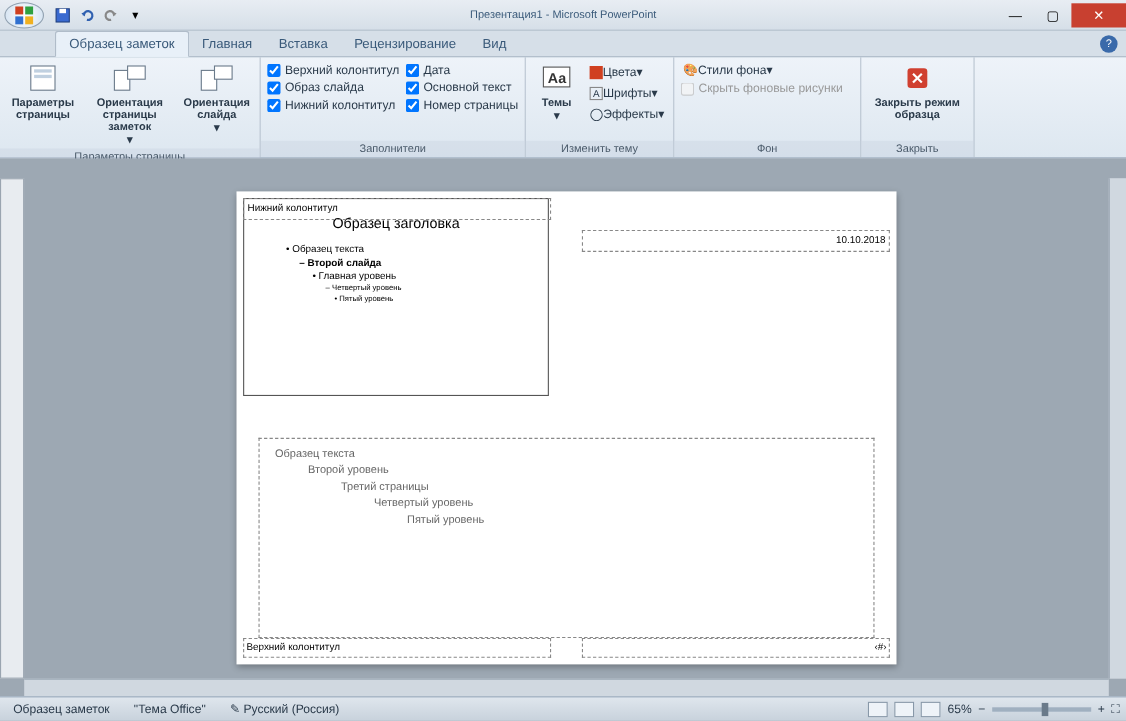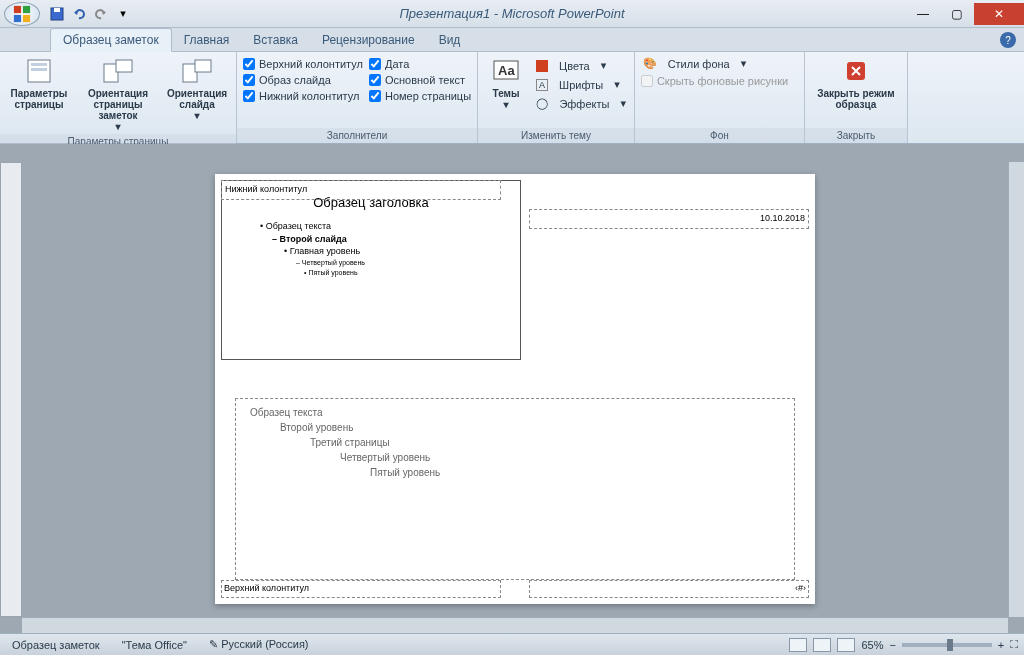--- a/index.html
+++ b/index.html
@@ -2,47 +2,47 @@
 <html><head>
 <meta charset="utf-8">
 <style>
 * { margin:0; padding:0; box-sizing:border-box; font-family:"Segoe UI",Tahoma,sans-serif; }
 body { background:#cfd9e3; width:1024px; height:655px; overflow:hidden; font-size:11px; }
 .titlebar { height:28px; background:linear-gradient(#e8edf3,#d6dfe8); display:flex; align-items:center; position:relative; border-bottom:1px solid #b0bcc9; }
 .office-btn { width:36px; height:24px; margin:2px 4px; background:radial-gradient(circle,#fff,#d0e0f0); border:1px solid #90a0b0; border-radius:50%; display:flex; align-items:center; justify-content:center; }
 .office-btn svg { width:18px; height:18px; }
 .qat { display:flex; gap:4px; margin-left:4px; }
 .qat-btn { width:18px; height:18px; display:flex; align-items:center; justify-content:center; cursor:pointer; }
-.title-text { position:absolute; left:50%; transform:translateX(-50%); color:#3a5a7a; font-size:13px;font-style:italic; }
+.title-text { position:absolute; left:50%; transform:translateX(-50%); color:#3a5a7a; font-size:10px; }
 .win-controls { margin-left:auto; display:flex; }
 .win-btn { width:34px; height:22px; display:flex; align-items:center; justify-content:center; font-size:12px; cursor:pointer; }
 .win-close { width:50px; background:#c84030; color:#fff; }
 .tabs { height:24px; background:#d6dfe8; display:flex; align-items:flex-end; padding-left:50px; border-bottom:1px solid #b0bcc9; position:relative; }
 .tab { padding:4px 12px; font-size:12px; color:#3a5a7a; cursor:pointer; }
 .tab.active { background:#e8f0f8; border:1px solid #b0bcc9; border-bottom:1px solid #e8f0f8; border-radius:3px 3px 0 0; margin-bottom:-1px; }
 .help-btn { position:absolute; right:8px; top:4px; width:16px; height:16px; border-radius:50%; background:#3a6aaa; color:#fff; font-size:10px; display:flex; align-items:center; justify-content:center; }
 .ribbon { height:92px; background:linear-gradient(#eef3f9,#dde7f0); display:flex; border-bottom:1px solid #a0b0c0; }
 .group { border-right:1px solid #b8c4d0; display:flex; flex-direction:column; padding:2px 6px 0 6px; }
 .group-body { flex:1; display:flex; align-items:flex-start; gap:6px; }
 .group-label { text-align:center; font-size:10px; color:#4a5a6a; padding:2px 0; background:rgba(200,210,225,.4); margin:0 -6px; }
 .big-btn { display:flex; flex-direction:column; align-items:center; justify-content:flex-start; padding:2px 4px; cursor:pointer; text-align:center; font-size:10px; color:#2a3a4a; width:66px;font-weight:bold; }
 .big-btn .ico { width:32px; height:30px; display:flex; align-items:center; justify-content:center; margin-bottom:2px; }
 .chk-col { display:flex; flex-direction:column; gap:4px; padding-top:4px; }
 .chk { display:flex; align-items:center; gap:4px; font-size:11px; color:#2a3a4a; cursor:pointer; }
 .chk input { width:12px; height:12px; }
-.small-row { display:flex; align-items:center; gap:11px; font-size:11px; color:#2a3a4a; cursor:pointer; padding:1px 2px; white-space:nowrap; }
+.small-row { display:flex; align-items:center; gap:0; font-size:11px; color:#2a3a4a; cursor:pointer; padding:1px 2px; white-space:nowrap; }
 .editor { position:absolute; top:144px; left:0; right:0; bottom:22px; background:#9da8b3; }
 .ruler-h { position:absolute; top:0; left:22px; right:16px; height:18px; background:#e8ecf0; border:1px solid #9aa5b0; font-size:8px; color:#555; overflow:hidden;margin-top:20px; }
 .ruler-v { position:absolute; top:18px; left:0; bottom:16px; width:22px; background:#e8ecf0; border:1px solid #9aa5b0; }
 .canvas-wrap { position:absolute; top:18px; left:22px; right:16px; bottom:16px; background:#9da8b3; overflow:hidden; display:flex; justify-content:center; }
 .page { width:600px; height:430px; background:#fff; margin-top:12px; box-shadow:0 2px 6px rgba(0,0,0,.3); position:relative; padding:6px; font-size:9px; }
 .ph { border:1px dashed #888; position:absolute; }
 .ph-header-l { top:6px; left:6px; width:280px; height:20px; padding:3px; }
 .ph-header-r { top:6px; right:6px; width:280px; height:20px; text-align:right; padding:3px;margin-top:29px; }
-.ph-slide { top:34px; left:150px; width:300px; height:180px; border:1px solid #555; padding:8px; }
+.ph-slide { top:34px; left:150px; width:278px; height:180px; border:1px solid #555; padding:8px; }
 .ph-slide-title { text-align:center; font-size:13px; margin:6px 0 10px; }
 .ph-slide-body { font-size:9px; padding-left:30px; line-height:1.4; }
 .ph-slide-body .l2 { padding-left:12px; font-weight:bold; }
 .ph-slide-body .l3 { padding-left:24px; }
 .ph-slide-body .l4 { padding-left:36px; font-size:7px; }
 .ph-slide-body .l5 { padding-left:44px; font-size:7px; }
 .ph-notes { top:224px; left:20px; right:20px; height:182px; padding:6px 14px; font-size:10px; line-height:1.5; color:#666; }
 .ph-notes .l2{padding-left:30px}.ph-notes .l3{padding-left:60px}.ph-notes .l4{padding-left:90px}.ph-notes .l5{padding-left:120px}
 .ph-footer-l { bottom:6px; left:6px; width:280px; height:18px; padding:2px; }
 .ph-footer-r { bottom:6px; right:6px; width:280px; height:18px; text-align:right; padding:2px; }

